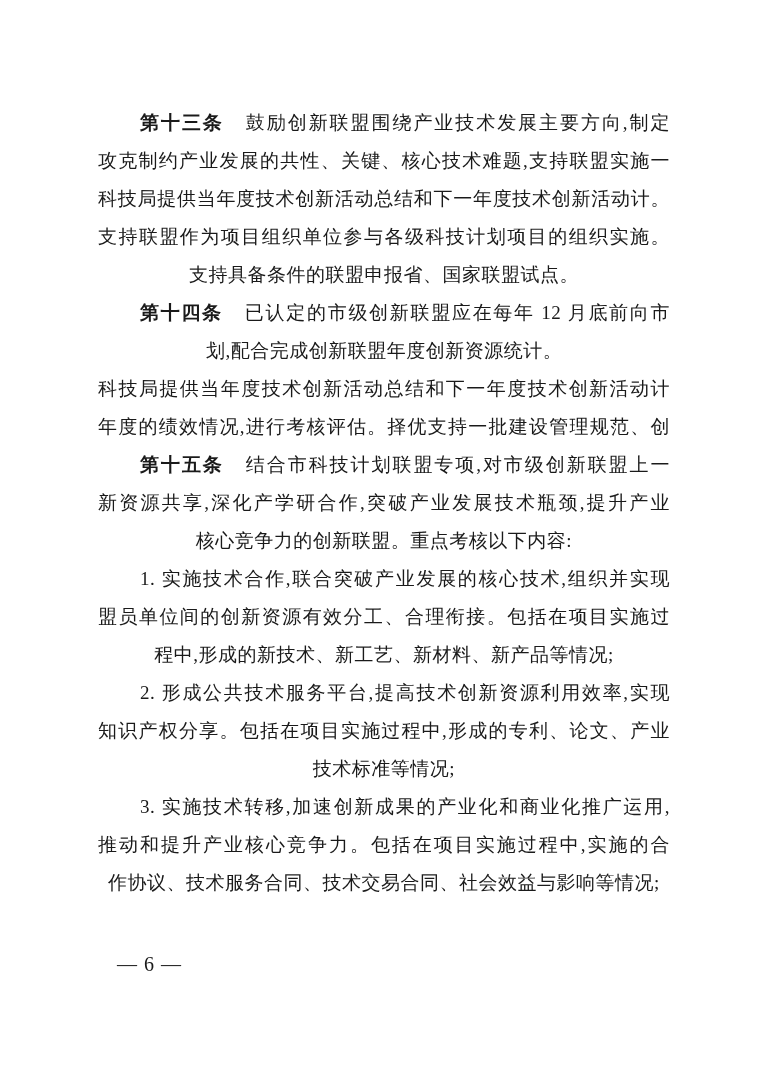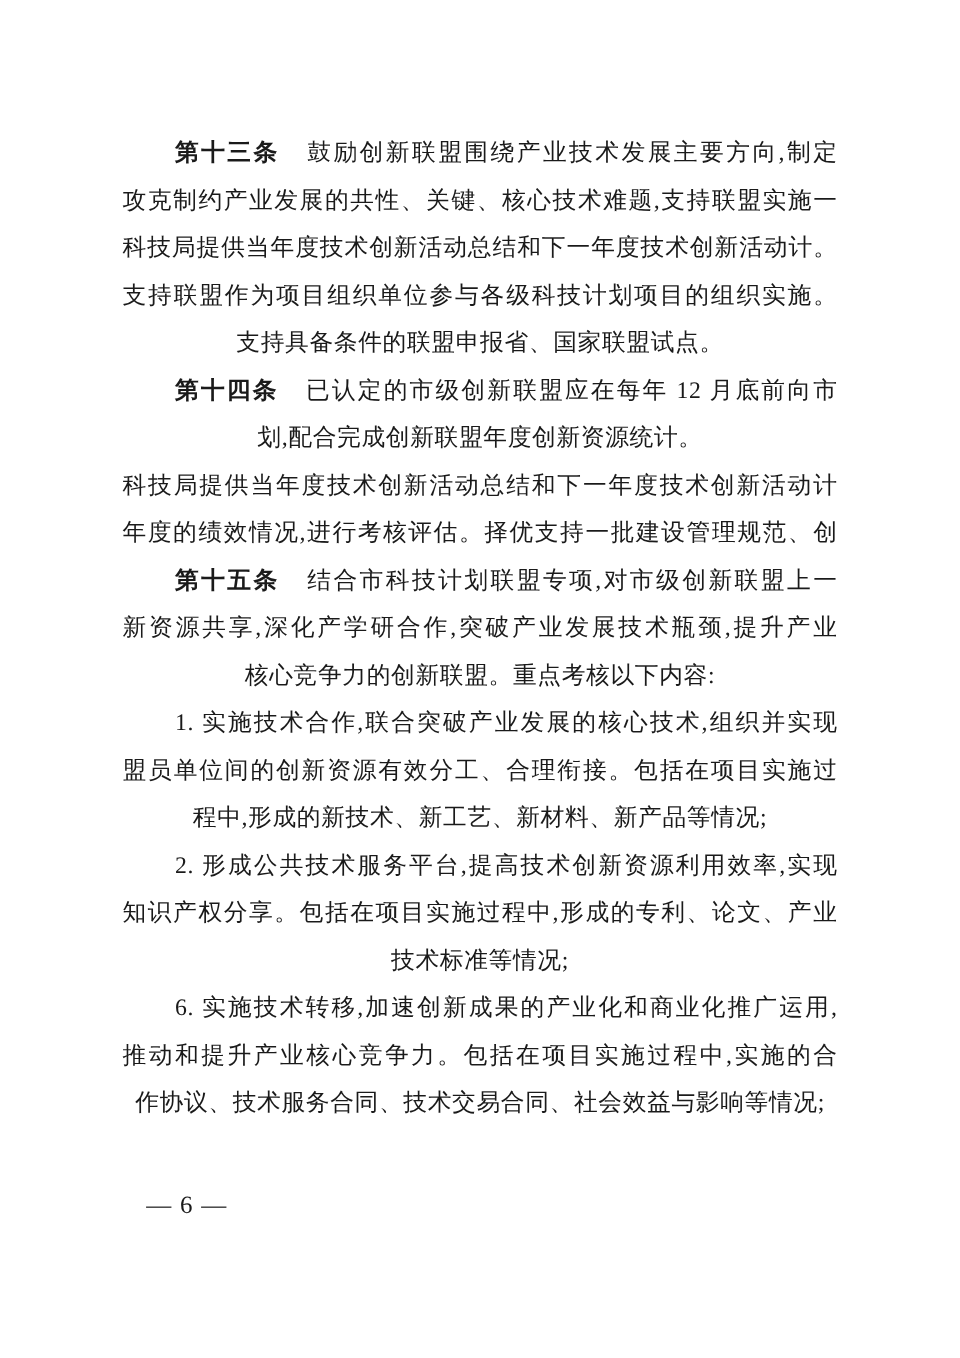--- a/index.html
+++ b/index.html
@@ -81,19 +81,19 @@
         <div class="line j ind">1. 实施技术合作,联合突破产业发展的核心技术,组织并实现</div>
         <div class="line j">盟员单位间的创新资源有效分工、合理衔接。包括在项目实施过</div>
         <div class="line">程中,形成的新技术、新工艺、新材料、新产品等情况;</div>
       </div>
       <div class="para">
         <div class="line j ind">2. 形成公共技术服务平台,提高技术创新资源利用效率,实现</div>
         <div class="line j">知识产权分享。包括在项目实施过程中,形成的专利、论文、产业</div>
         <div class="line">技术标准等情况;</div>
       </div>
       <div class="para">
-        <div class="line j ind">6. 实施技术转移,加速创新成果的产业化和商业化推广运用,</div>
+        <div class="line j ind">3. 实施技术转移,加速创新成果的产业化和商业化推广运用,</div>
         <div class="line j">推动和提升产业核心竞争力。包括在项目实施过程中,实施的合</div>
         <div class="line">作协议、技术服务合同、技术交易合同、社会效益与影响等情况;</div>
       </div>
     </main>
   <div class="footer">— 6 —</div>
 </div>
 
 </body></html>

